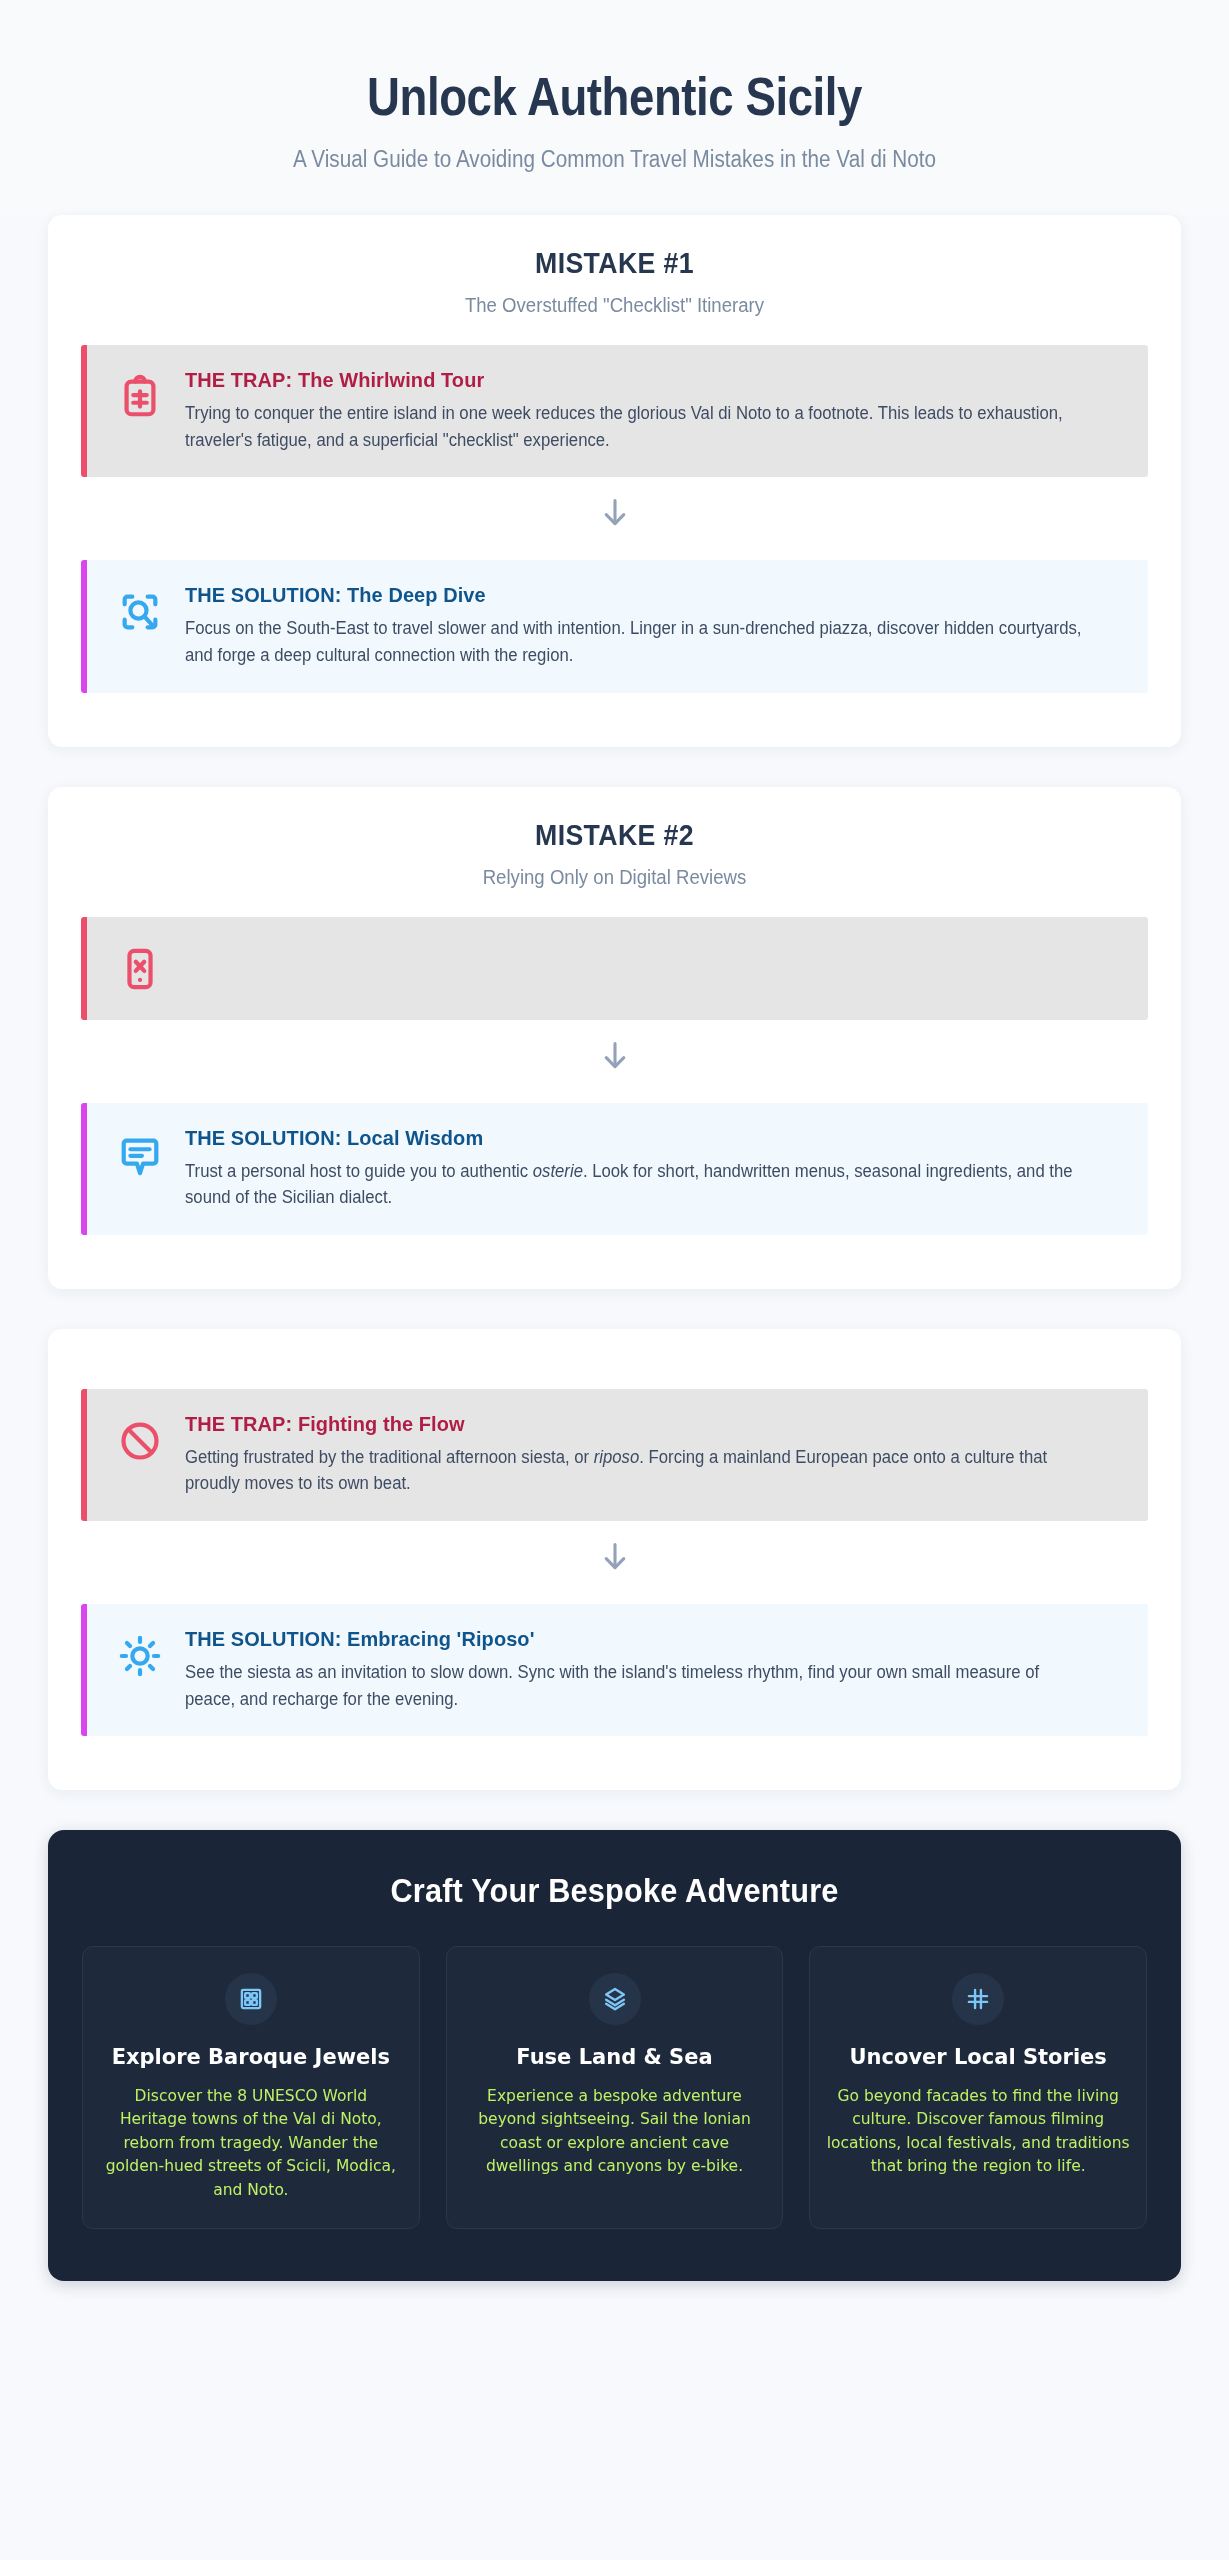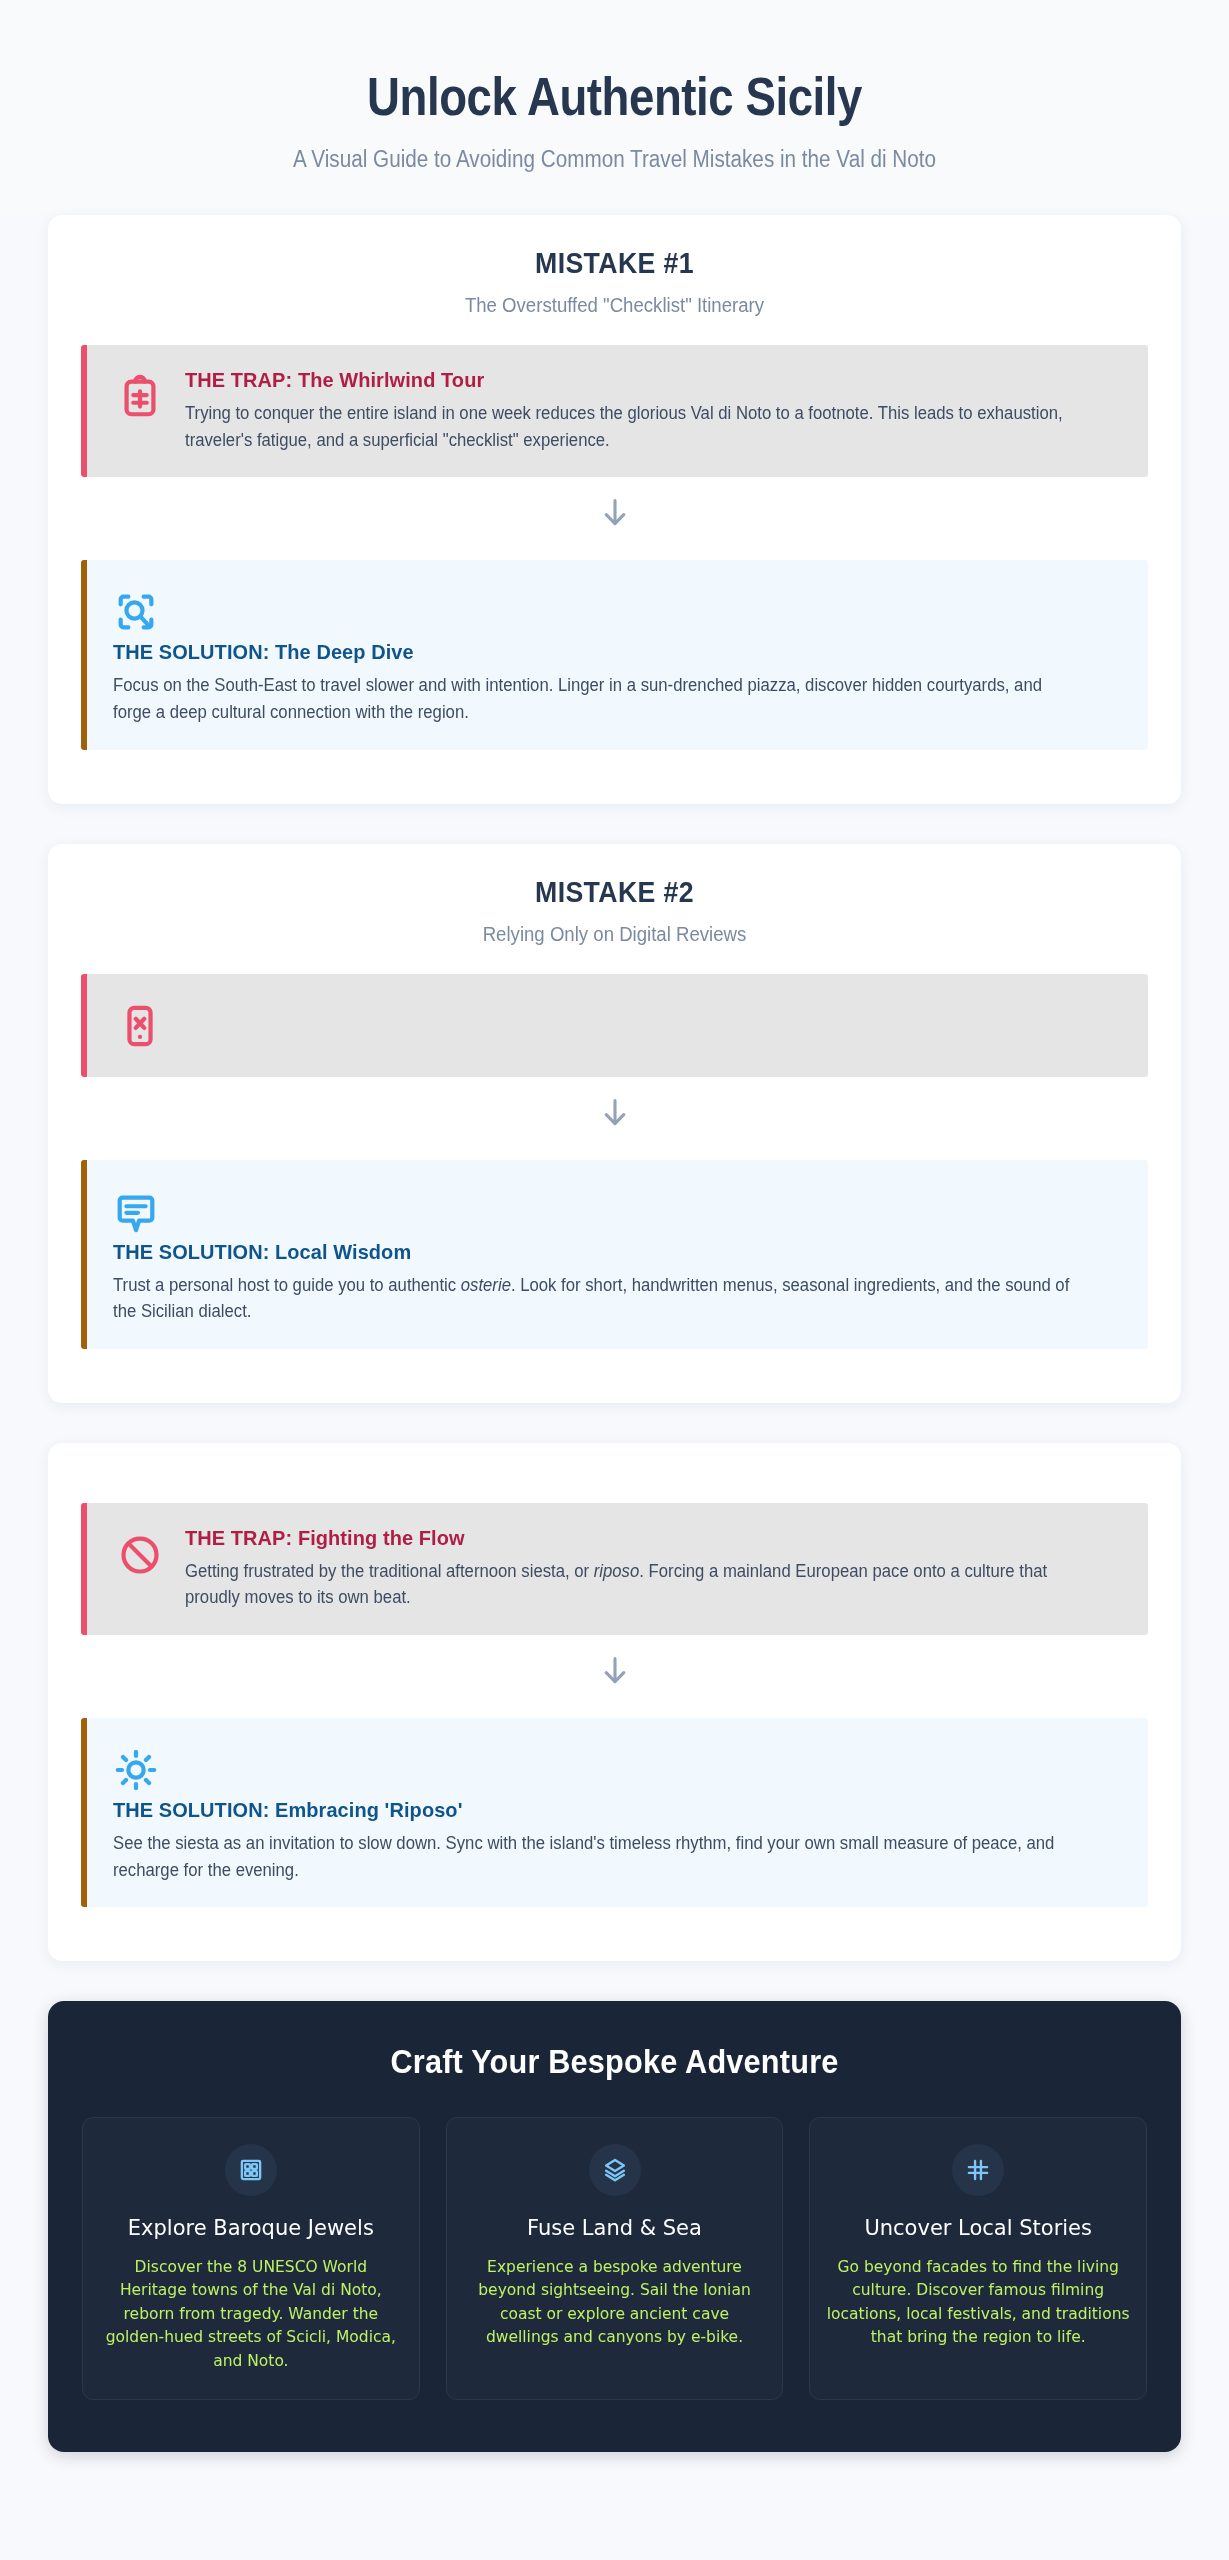--- a/index.html
+++ b/index.html
@@ -73,22 +73,21 @@
     margin: 28px 33px 0 33px;
     padding: 22px 24px 24px 26px;
     border-radius: 3px;
   }
   .row.trap {
     background: #e5e5e5;
     border-left: 6px solid #ec4f6b;
   }
   .row.solution {
     background: #f1f9fe;
-    border-left: 6px solid #a16207;
-    flex-direction: column;
+    border-left: 6px solid #d946ef;
   }
   .row-icon {
     flex: 0 0 54px;
     height: 54px;
     margin-right: 18px;
     margin-top: 3px;
     display: flex;
     align-items: center;
     justify-content: center;
   }
@@ -160,21 +159,21 @@
     border-radius: 50%;
     background: #26344a;
     display: flex;
     align-items: center;
     justify-content: center;
     margin-bottom: 19px;
   }
   .cta-card-title {
     color: #ffffff;
     font-size: 21px;
-    font-weight: normal;
+    font-weight: bold;
     line-height: 1.3;
     margin-bottom: 13px;
     font-family: "DejaVu Sans", sans-serif;
   }
   .cta-card-text {
     color: #bef264;
     font-size: 15.5px;
     line-height: 1.52;
     font-family: "DejaVu Sans", sans-serif;
   }

